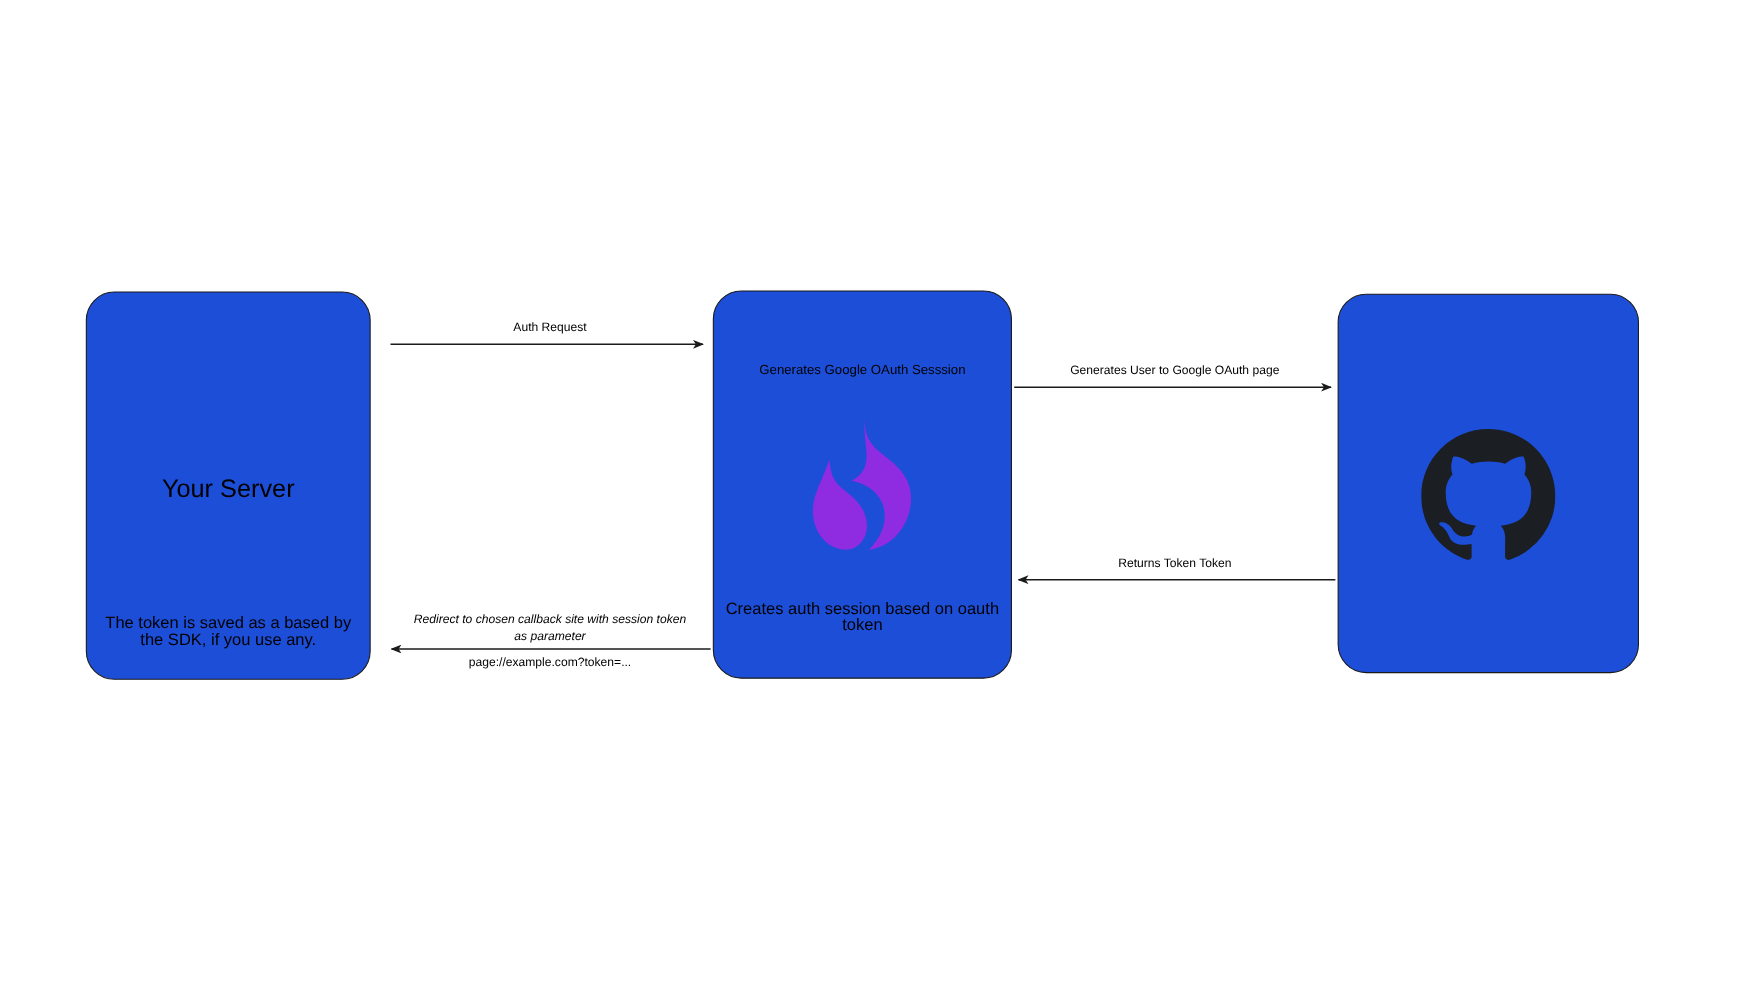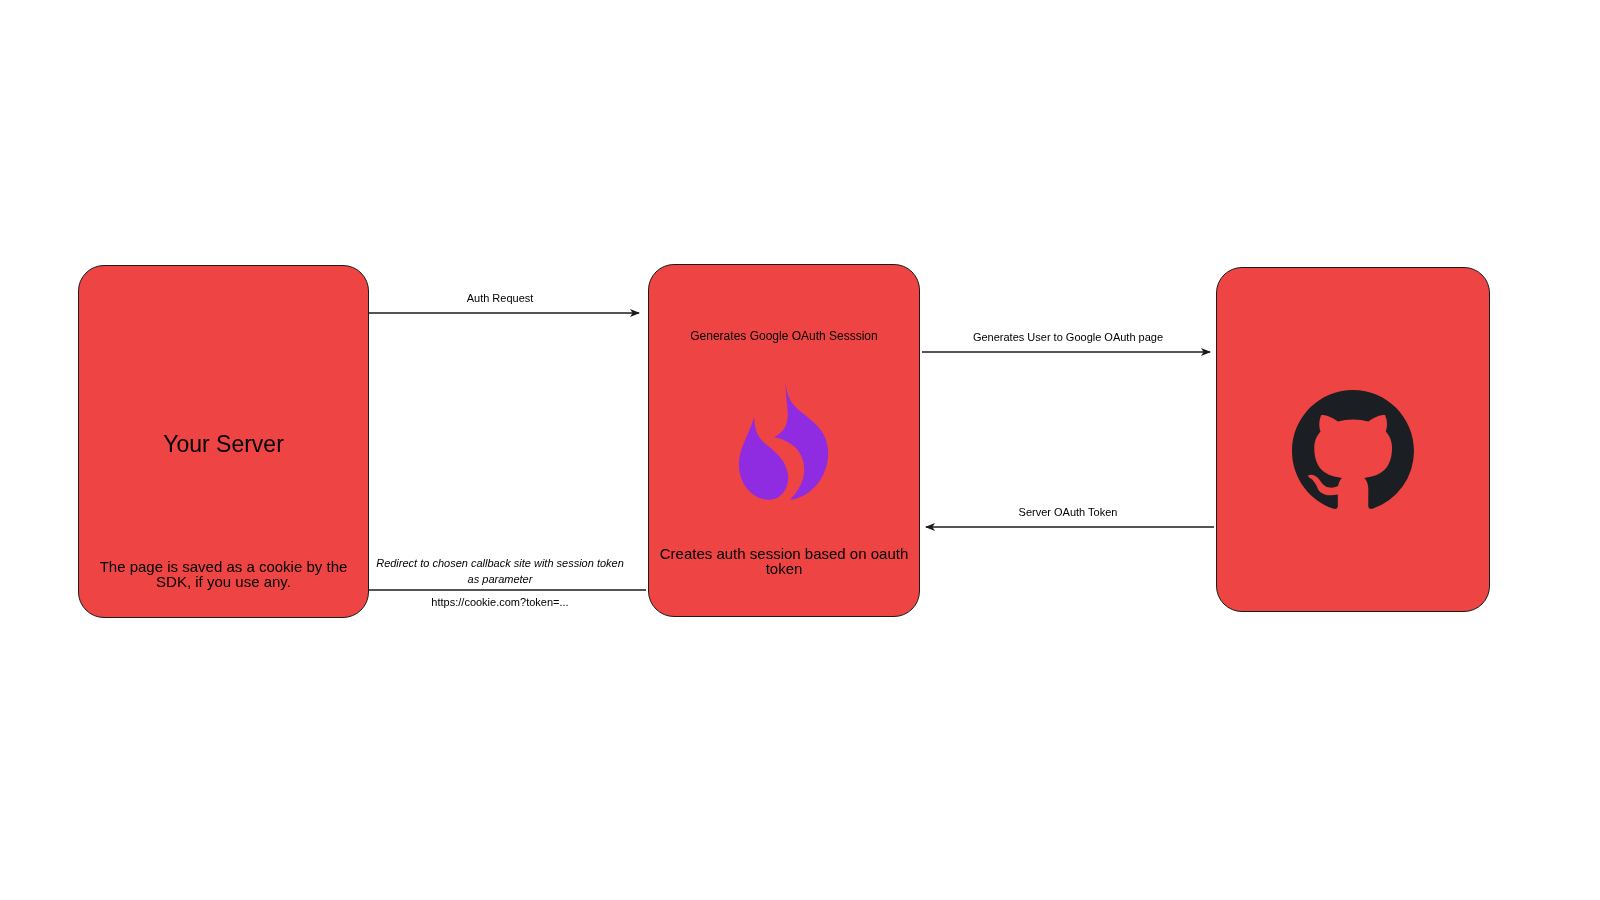--- a/index.html
+++ b/index.html
@@ -17,29 +17,29 @@
   }
   #diagram-canvas {
     position: absolute;
     left: 0;
     top: 0;
     width: 1600px;
     height: 900px;
   }
   .node-box {
     position: absolute;
-    background: #ef4444;
+    background: #1d4ed8;
     border: 1px solid #1b1b1b;
     border-radius: 26px;
     box-sizing: border-box;
   }
   #node-your-server {
     left: 78px;
     top: 265px;
-    width: 291px;
+    width: 259px;
     height: 353px;
   }
   #node-hanko {
     left: 648px;
     top: 264px;
     width: 272px;
     height: 353px;
   }
   #node-github {
     left: 1216px;
@@ -124,21 +124,21 @@
       <line x1="922" y1="352" x2="1210" y2="352" stroke="#1b1b1b" stroke-width="1.3" marker-end="url(#arrowEnd)"></line>
     </g>
 
     <g>
       <line x1="1214" y1="527" x2="926" y2="527" stroke="#1b1b1b" stroke-width="1.3" marker-end="url(#arrowEnd)"></line>
     </g>
   </svg>
 
   <div class="node-box" id="node-your-server">
     <div class="node-title" style="top:164px;">Your Server</div>
-    <div class="node-caption" style="top:293px;">The page is saved as a cookie by the
+    <div class="node-caption" style="top:293px;">The token is saved as a based by the
 SDK, if you use any.</div>
   </div>
 
   <div class="node-box" id="node-hanko">
     <div class="node-title" style="top:64px; font-size:12px; line-height:15px;">Generates Google OAuth Sesssion</div>
 
     <span class="logo-wrap" id="hanko-logo-wrap">
       <svg viewBox="0 0 100 126" width="98" height="124" xmlns="http://www.w3.org/2000/svg">
 
         <path d="M51.5 2
@@ -176,19 +176,19 @@
              c0-4.42-3.58-8-8-8z"></path>
       </svg>
     </span>
   </div>
 
   <div class="edge-label" style="left:400px; top:291px; width:200px;">Auth Request</div>
 
   <div class="edge-label" style="left:360px; top:556px; width:280px;font-style:italic;">Redirect to chosen callback site with session token
 as parameter</div>
 
-  <div class="edge-label" style="left:360px; top:595px; width:280px;">https://cookie.com?token=...</div>
+  <div class="edge-label" style="left:360px; top:595px; width:280px;">page://example.com?token=...</div>
 
   <div class="edge-label" style="left:938px; top:330px; width:260px;">Generates User to Google OAuth page</div>
 
-  <div class="edge-label" style="left:938px; top:505px; width:260px;">Server OAuth Token</div>
+  <div class="edge-label" style="left:938px; top:505px; width:260px;">Returns Token Token</div>
 
 </div>
 
 </body></html>

